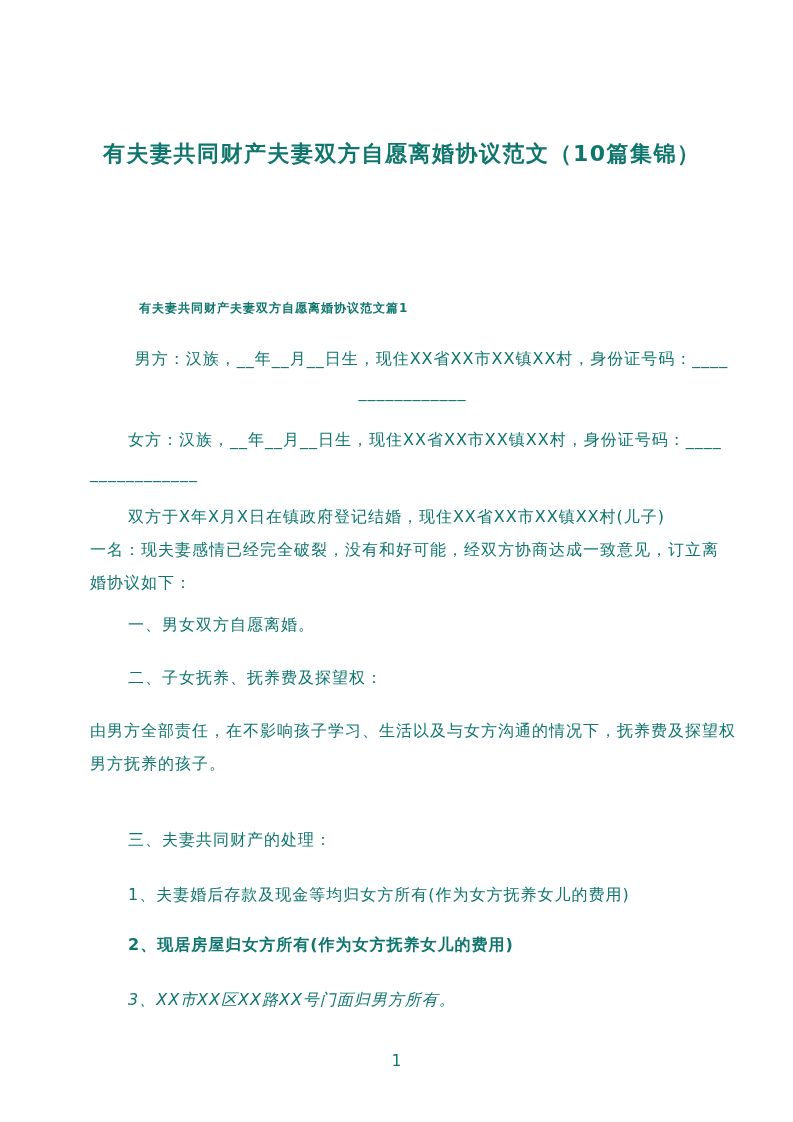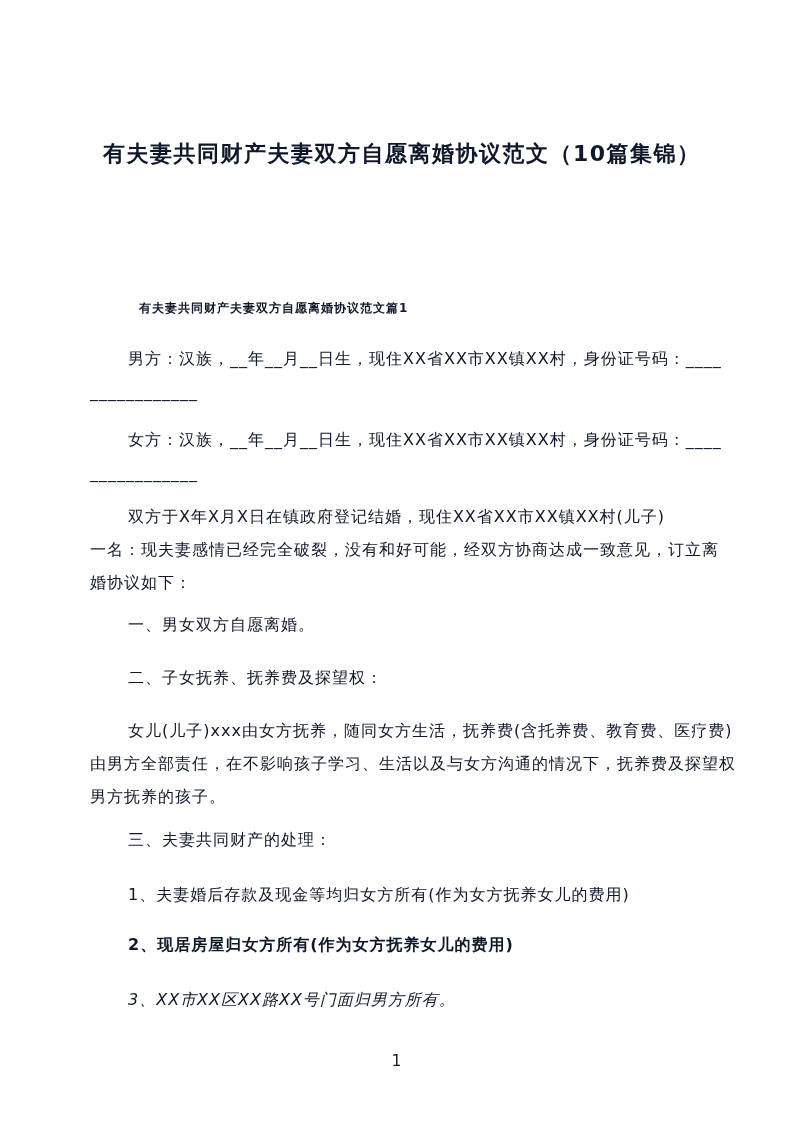--- a/index.html
+++ b/index.html
@@ -6,21 +6,21 @@
     margin: 0;
     padding: 0;
     background: #ffffff;
   }
   .page {
     position: relative;
     width: 793px;
     height: 1122px;
     margin: 0 auto;
     background: #ffffff;
-    color: #0f172a;
+    color: #0f766e;
     font-family: "DejaVu Sans", sans-serif;
     overflow: hidden;
   }
   .doc-title {
     position: absolute;
     top: 138px;
     left: 103px;
     width: 640px;
     margin: 0;
     font-size: 22px;
@@ -49,21 +49,21 @@
     line-height: 33px;
     letter-spacing: 1px;
   }
   .para .line {
     height: 33px;
     white-space: nowrap;
   }
   .para .line.indent {
     text-indent: 38px;
   }
-  .p0 { top: 342px; }
+  .p0 { top: 342px; text-align: center; }
   .p1 { top: 423px; }
   .p2 { top: 500px; }
   .p3 { top: 608px; }
   .p4 { top: 661px; }
   .p5 { top: 714px; }
   .p6 { top: 823px; }
   .p7 { top: 878px; }
   .p8 { top: 928px; font-weight: bold; }
   .p9 { top: 983px; font-style: italic; }
   .page-number {
@@ -103,21 +103,20 @@
 
   <div class="para p3">
     <div class="line indent">一、男女双方自愿离婚。</div>
   </div>
 
   <div class="para p4">
     <div class="line indent">二、子女抚养、抚养费及探望权：</div>
   </div>
 
   <div class="para p5">
-    <div class="line indent">女儿(儿子)xxx由女方抚养，随同女方生活，抚养费(含托养费、教育费、医疗费)</div>
     <div class="line">由男方全部责任，在不影响孩子学习、生活以及与女方沟通的情况下，抚养费及探望权</div>
     <div class="line">男方抚养的孩子。</div>
   </div>
 
   <div class="para p6">
     <div class="line indent">三、夫妻共同财产的处理：</div>
   </div>
 
   <div class="para p7">
     <div class="line indent">1、夫妻婚后存款及现金等均归女方所有(作为女方抚养女儿的费用)</div>

